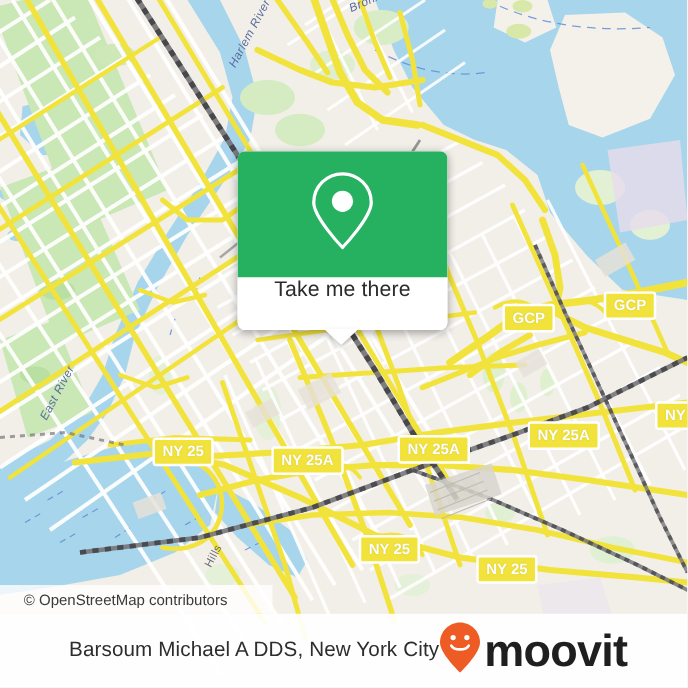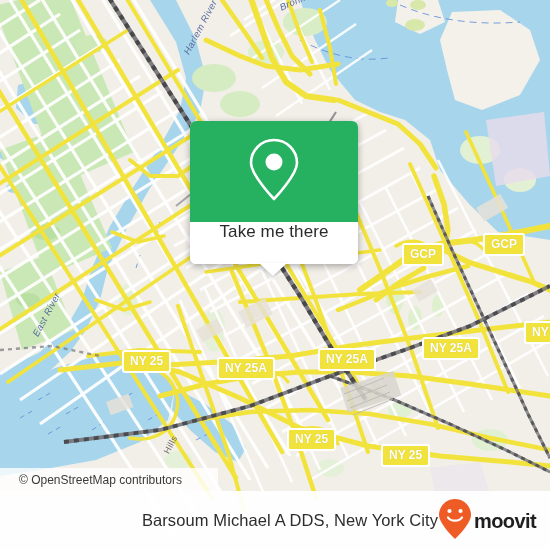--- a/index.html
+++ b/index.html
@@ -120,36 +120,36 @@
   
   #bottombar {
     position: absolute;
     left: 0;
     top: 491px;
     width: 550px;
     height: 59px;
     background: rgba(255,255,255,0.93);
     display: flex;
     align-items: center;
-    justify-content: flex-end;
+    justify-content: center;
     box-sizing: border-box;
     padding: 0 14px 0 21px;
   }
   #bottom-title {
     font-size: 16.5px;
     color: #2d2d2d;
     letter-spacing: .1px;
   }
   #brand {
     display: flex;
     align-items: center;
     gap: 2px;
   }
   #brand-word {
-    font-size: 20px;
+    font-size: 36px;
     font-weight: bold;
     color: #1f1f1f;
     letter-spacing: -0.6px;
     line-height: 30px;
   }
 </style>
 </head>
 <body>
 
 <div id="screen">

